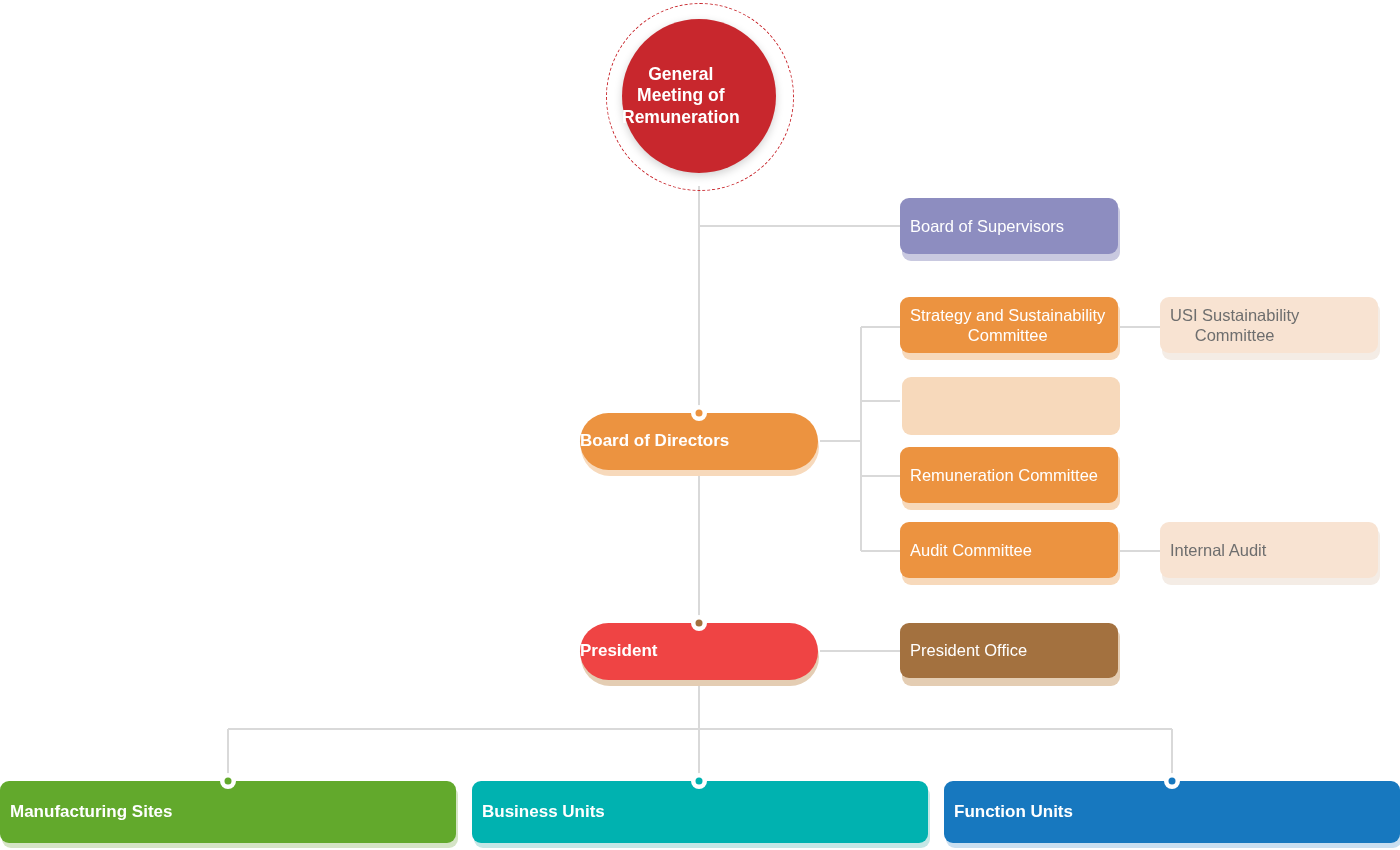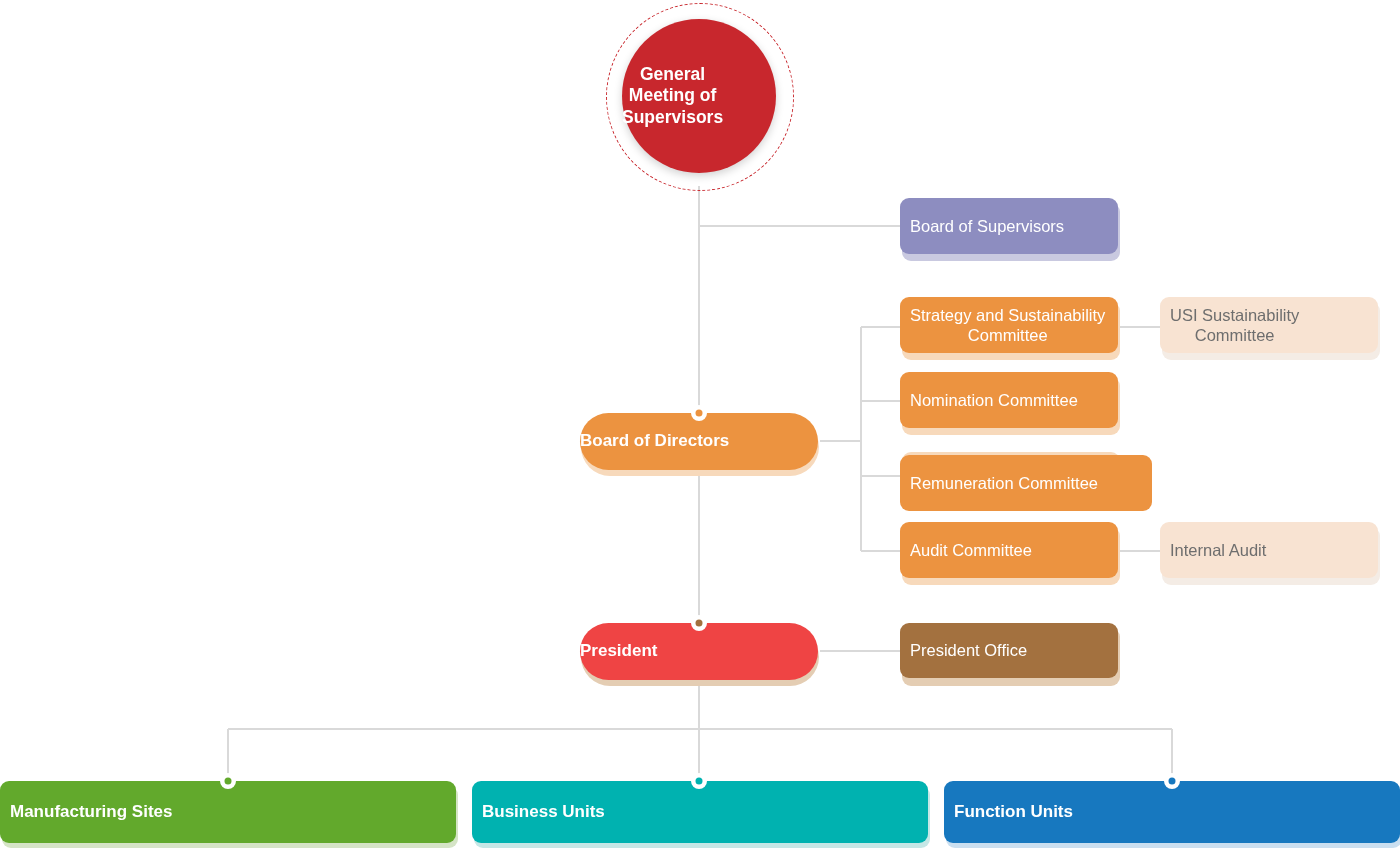--- a/index.html
+++ b/index.html
@@ -126,44 +126,41 @@
       <line x1="228" y1="729" x2="228" y2="781"></line>
       <line x1="1172" y1="729" x2="1172" y2="781"></line>
     </g>
   </svg>
 
   <div class="ring" style="left:606px; top:3px; width:186px; height:186px;"></div>
   <div class="node circle-node" style="left:622px; top:19px; width:154px; height:154px; background:#c8272d;">
     <div>
       <div>General</div>
       <div>Meeting of</div>
-      <div>Supervisors</div>
+      <div>Remuneration</div>
     </div>
   </div>
 
   <div class="box-shadow" style="left:902px; top:203px; width:218px; height:58px; background:#c9c9e0;"></div>
   <div class="node box" style="left:900px; top:198px; width:218px; height:56px; background:#8d8dc0;">
     <span>Board of Supervisors</span>
   </div>
 
   <div class="box-shadow" style="left:902px; top:302px; width:218px; height:58px; background:#f7d9bb;"></div>
   <div class="node box" style="left:900px; top:297px; width:218px; height:56px; background:#ec9340;">
     <div>
       <div>Strategy and Sustainability</div>
       <div>Committee</div>
     </div>
   </div>
 
   <div class="box-shadow" style="left:902px; top:377px; width:218px; height:58px; background:#f7d9bb;"></div>
-  <div class="node box" style="left:900px; top:372px; width:218px; height:56px; background:#ec9340;">
-    <span>Nomination Committee</span>
-  </div>
 
   <div class="box-shadow" style="left:902px; top:452px; width:218px; height:58px; background:#f7d9bb;"></div>
-  <div class="node box" style="left:900px; top:447px; width:252px; height:56px; background:#ec9340;margin-top:8px;">
+  <div class="node box" style="left:900px; top:447px; width:218px; height:56px; background:#ec9340;">
     <span>Remuneration Committee</span>
   </div>
 
   <div class="box-shadow" style="left:902px; top:527px; width:218px; height:58px; background:#f7d9bb;"></div>
   <div class="node box" style="left:900px; top:522px; width:218px; height:56px; background:#ec9340;">
     <span>Audit Committee</span>
   </div>
 
   <div class="box-shadow" style="left:1162px; top:302px; width:218px; height:58px; background:#f4ece5;"></div>
   <div class="node box soft" style="left:1160px; top:297px; width:218px; height:56px; background:#f8e3d2;">

